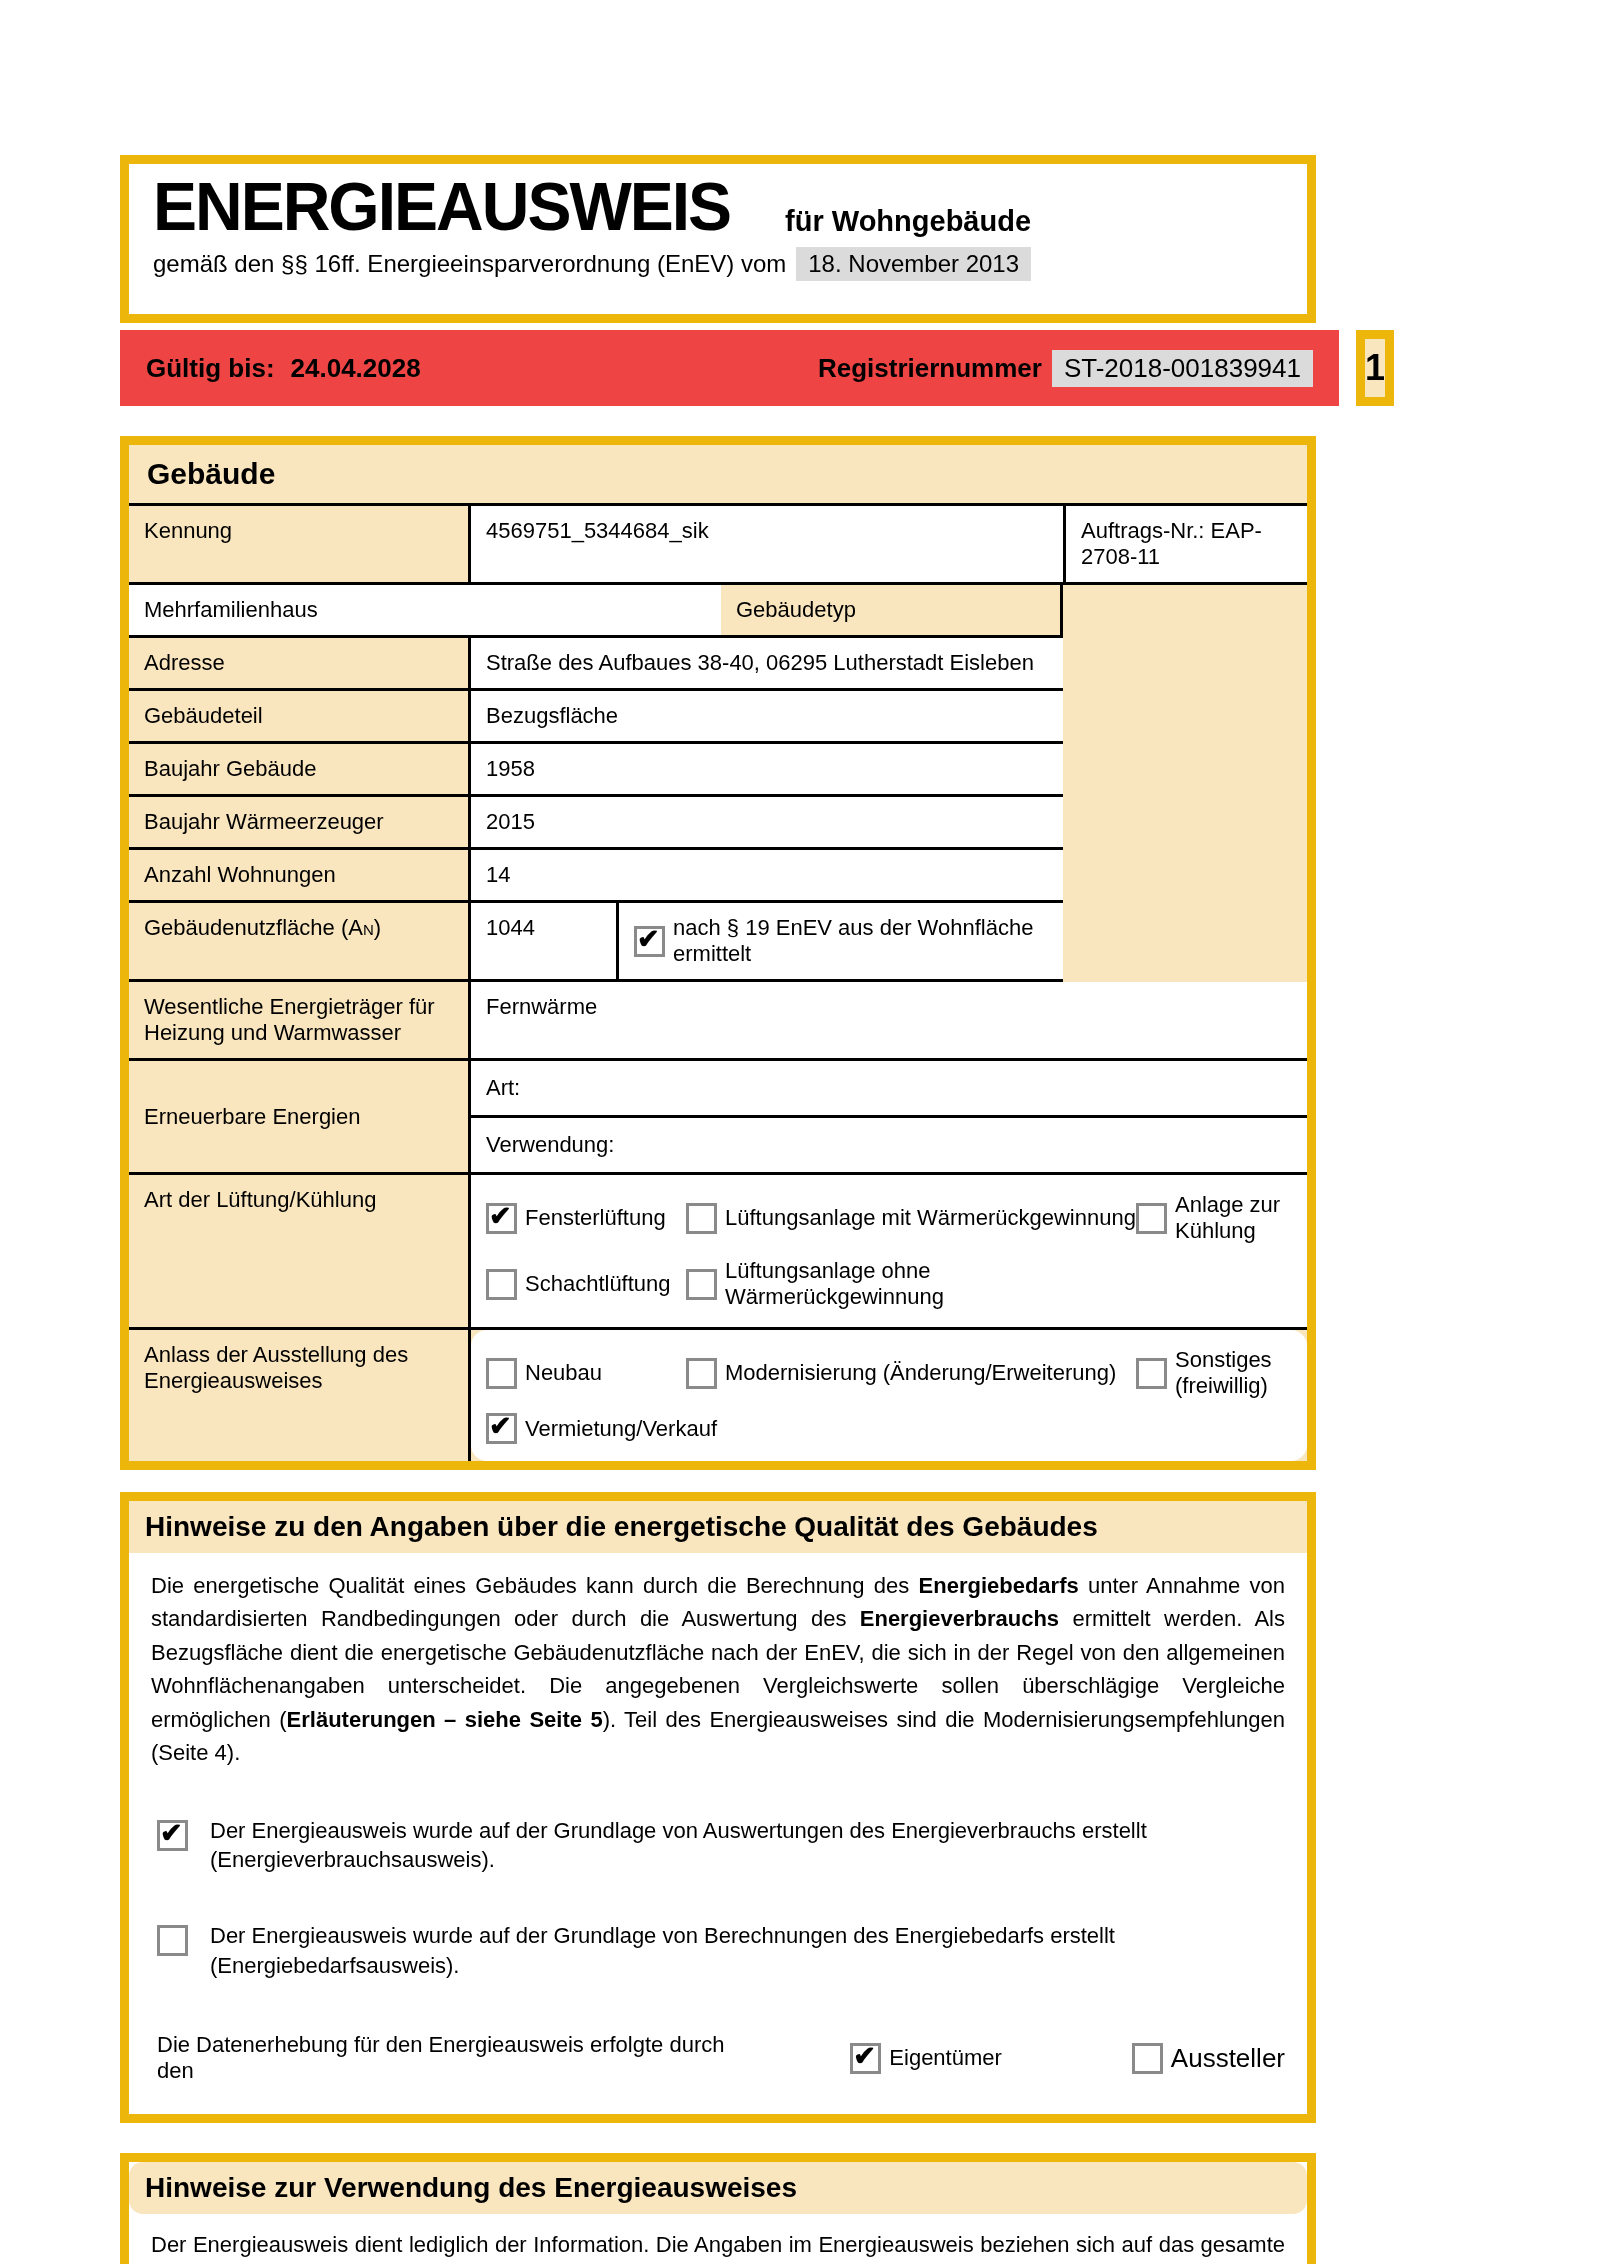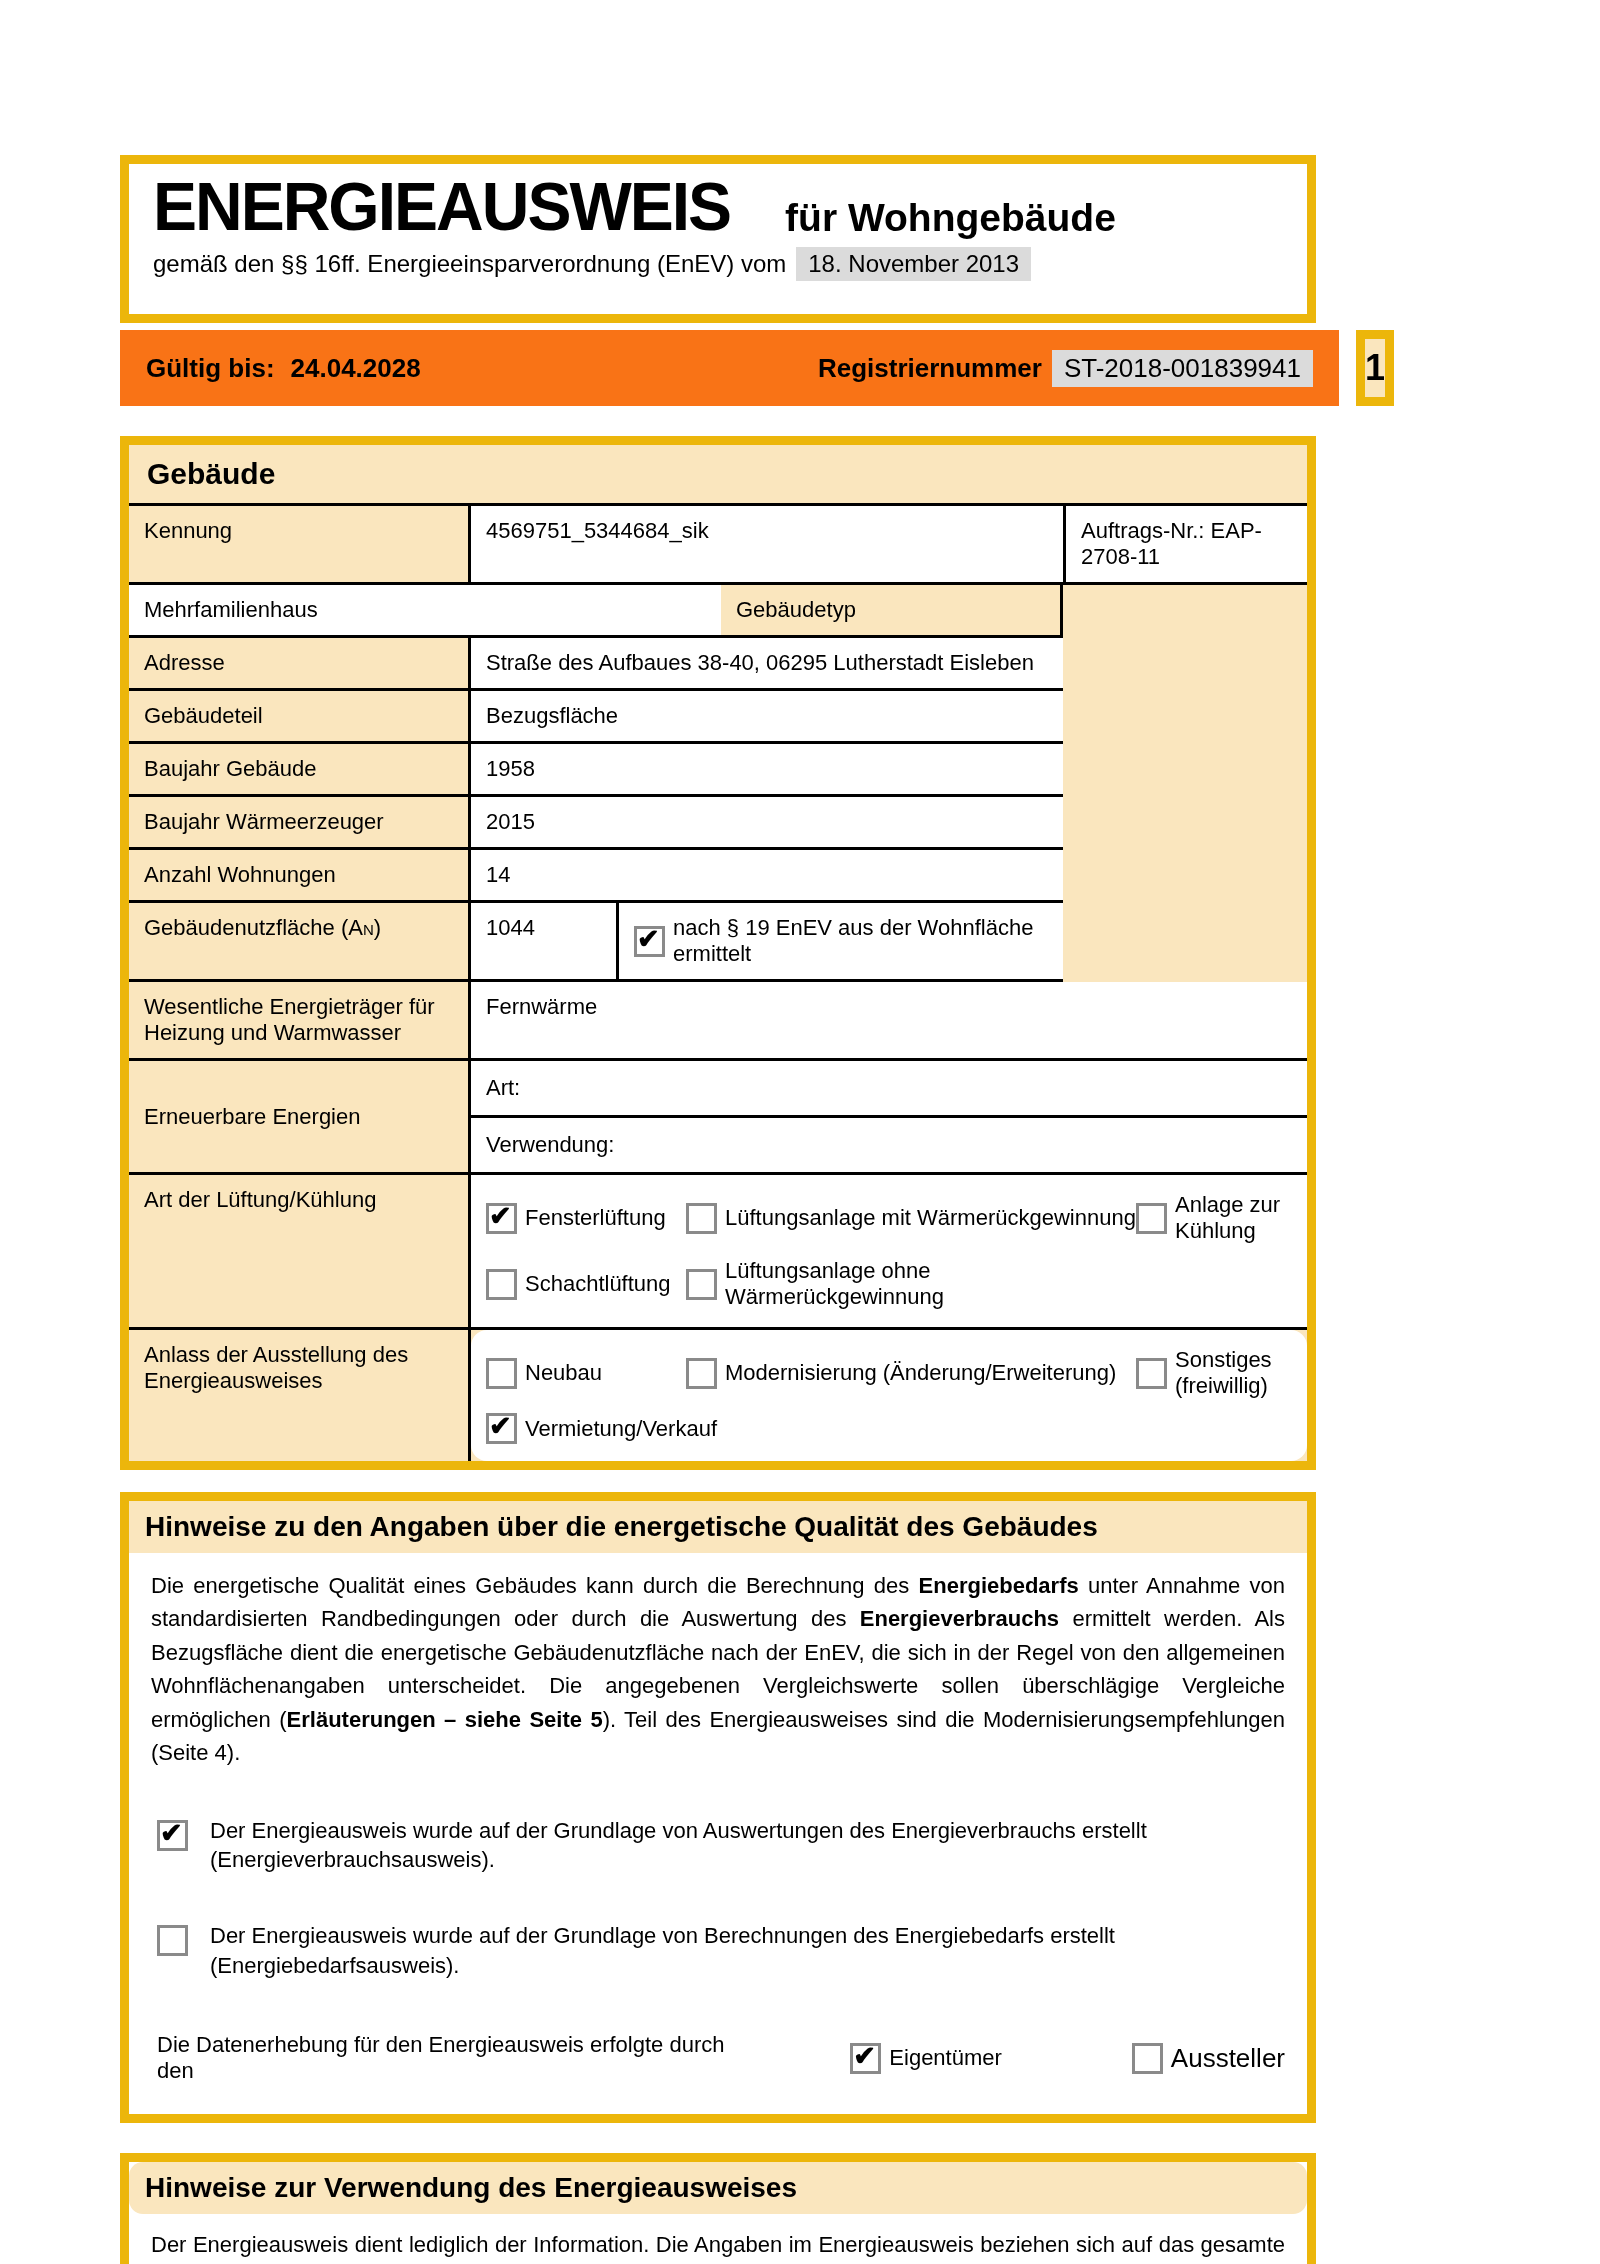--- a/index.html
+++ b/index.html
@@ -6,27 +6,27 @@
   body{font-family:"Liberation Sans", sans-serif;color:#000;}
   .page{position:relative;width:1600px;height:2264px;background:#ffffff;overflow:hidden;}
   .main{margin-left:120px;width:1196px;}
   .spacer-top{height:155px;}
 
   
   .gold-border{border:9px solid #ECB60B;box-sizing:border-box;}
   .header-box{height:168px;background:#fff;padding:10px 0 0 24px;}
   .title-line{display:flex;align-items:baseline;}
   .doc-title{font-size:66px;font-weight:bold;letter-spacing:-2px;line-height:1.05;transform:scaleY(1.05);transform-origin:left bottom;}
-  .doc-subtype{font-size:39px;font-weight:bold;margin-left:55px;}
+  .doc-subtype{font-size:29px;font-weight:bold;margin-left:55px;}
   .law-line{font-size:24px;margin-top:4px;display:flex;align-items:center;}
   .gray-field{background:#DBDBDB;padding:3px 12px;margin-left:10px;display:inline-block;}
 
   
   .validity-row{display:flex;margin-top:7px;height:76px;}
-  .validity-bar{background:#f97316;flex:0 0 1219px;display:flex;align-items:center;padding:0 26px;box-sizing:border-box;font-size:26px;}
+  .validity-bar{background:#ef4444;flex:0 0 1219px;display:flex;align-items:center;padding:0 26px;box-sizing:border-box;font-size:26px;}
   .bold{font-weight:bold;}
   .valid-date{margin-left:16px;font-weight:bold;}
   .reg-group{margin-left:auto;display:flex;align-items:center;}
   .page-box{margin-left:17px;width:76px;background:#FAE6BE;display:flex;align-items:center;justify-content:center;font-size:36px;font-weight:bold;}
 
   
   .section-box{margin-top:30px;background:#FAE6BE;}
   .section-title{font-size:30px;font-weight:bold;padding:12px 18px;}
   .white-body{background:#fff;}
 

